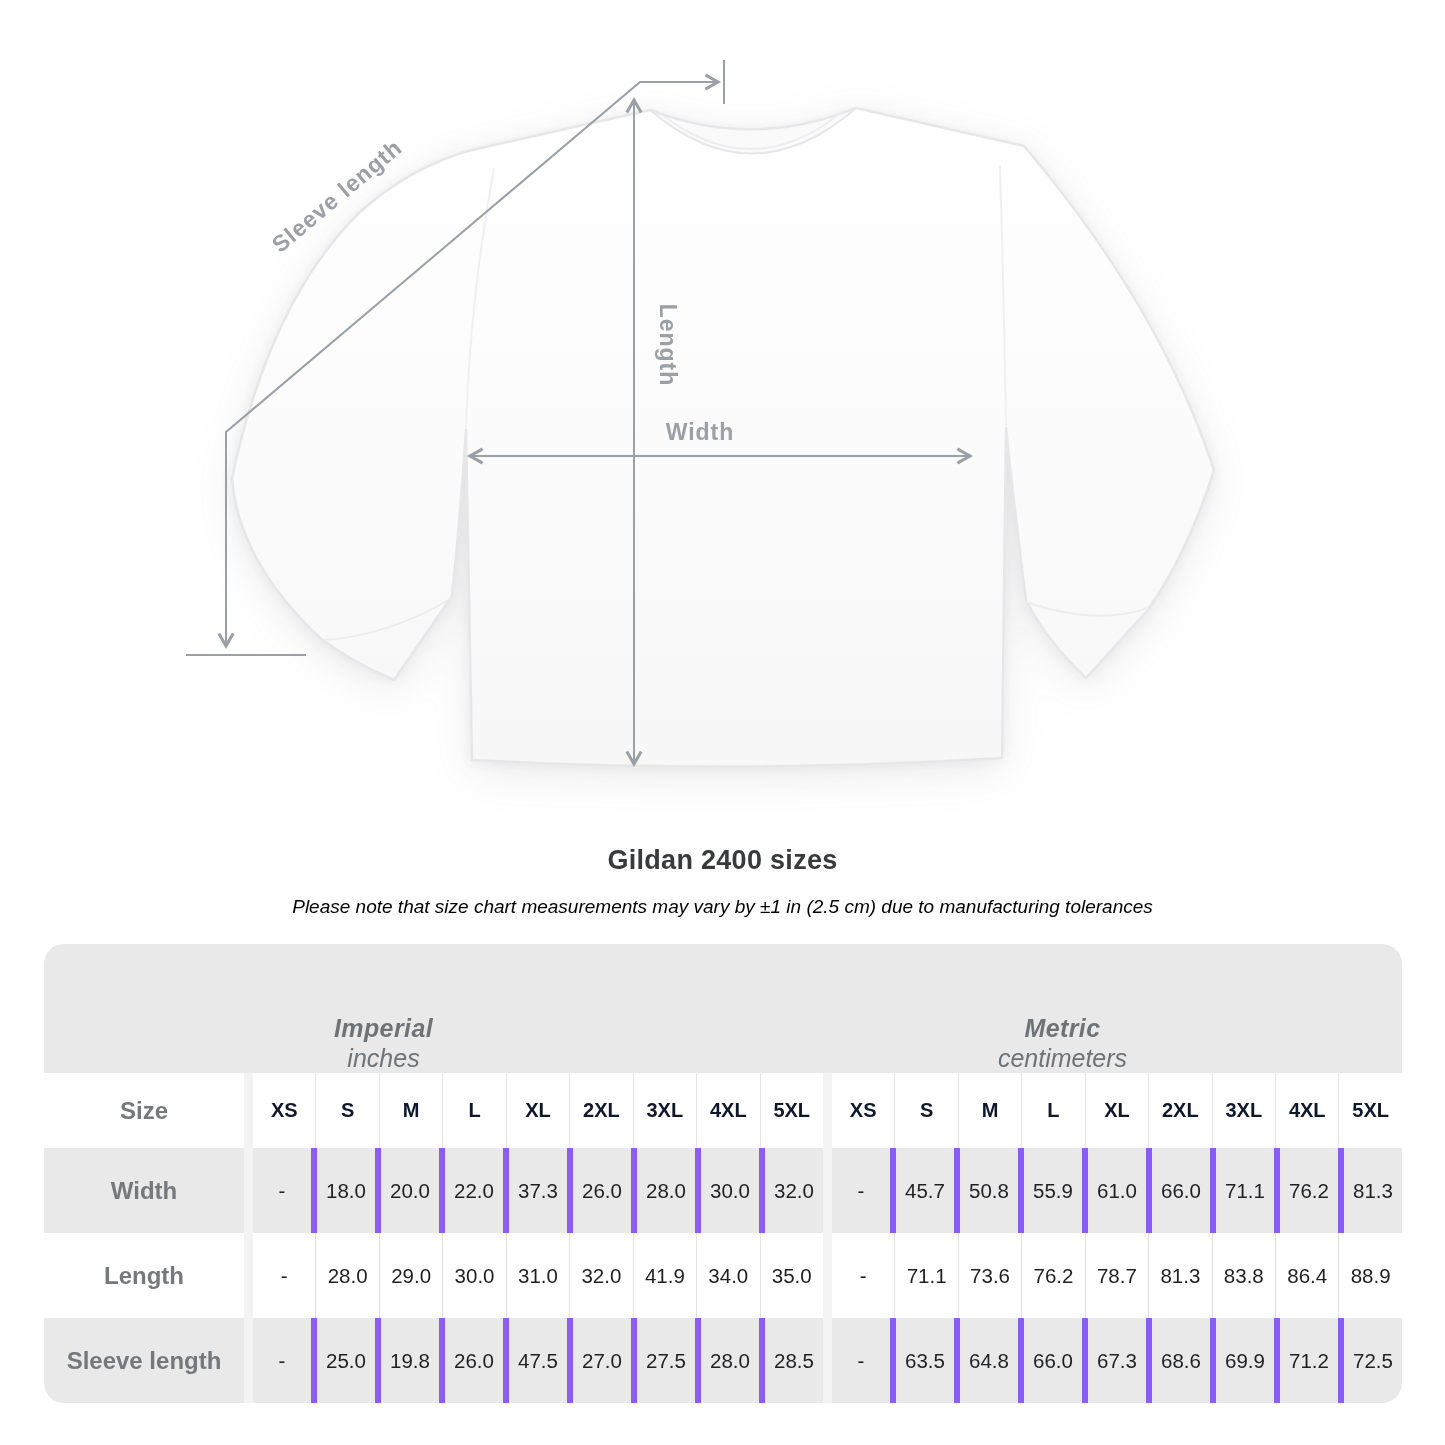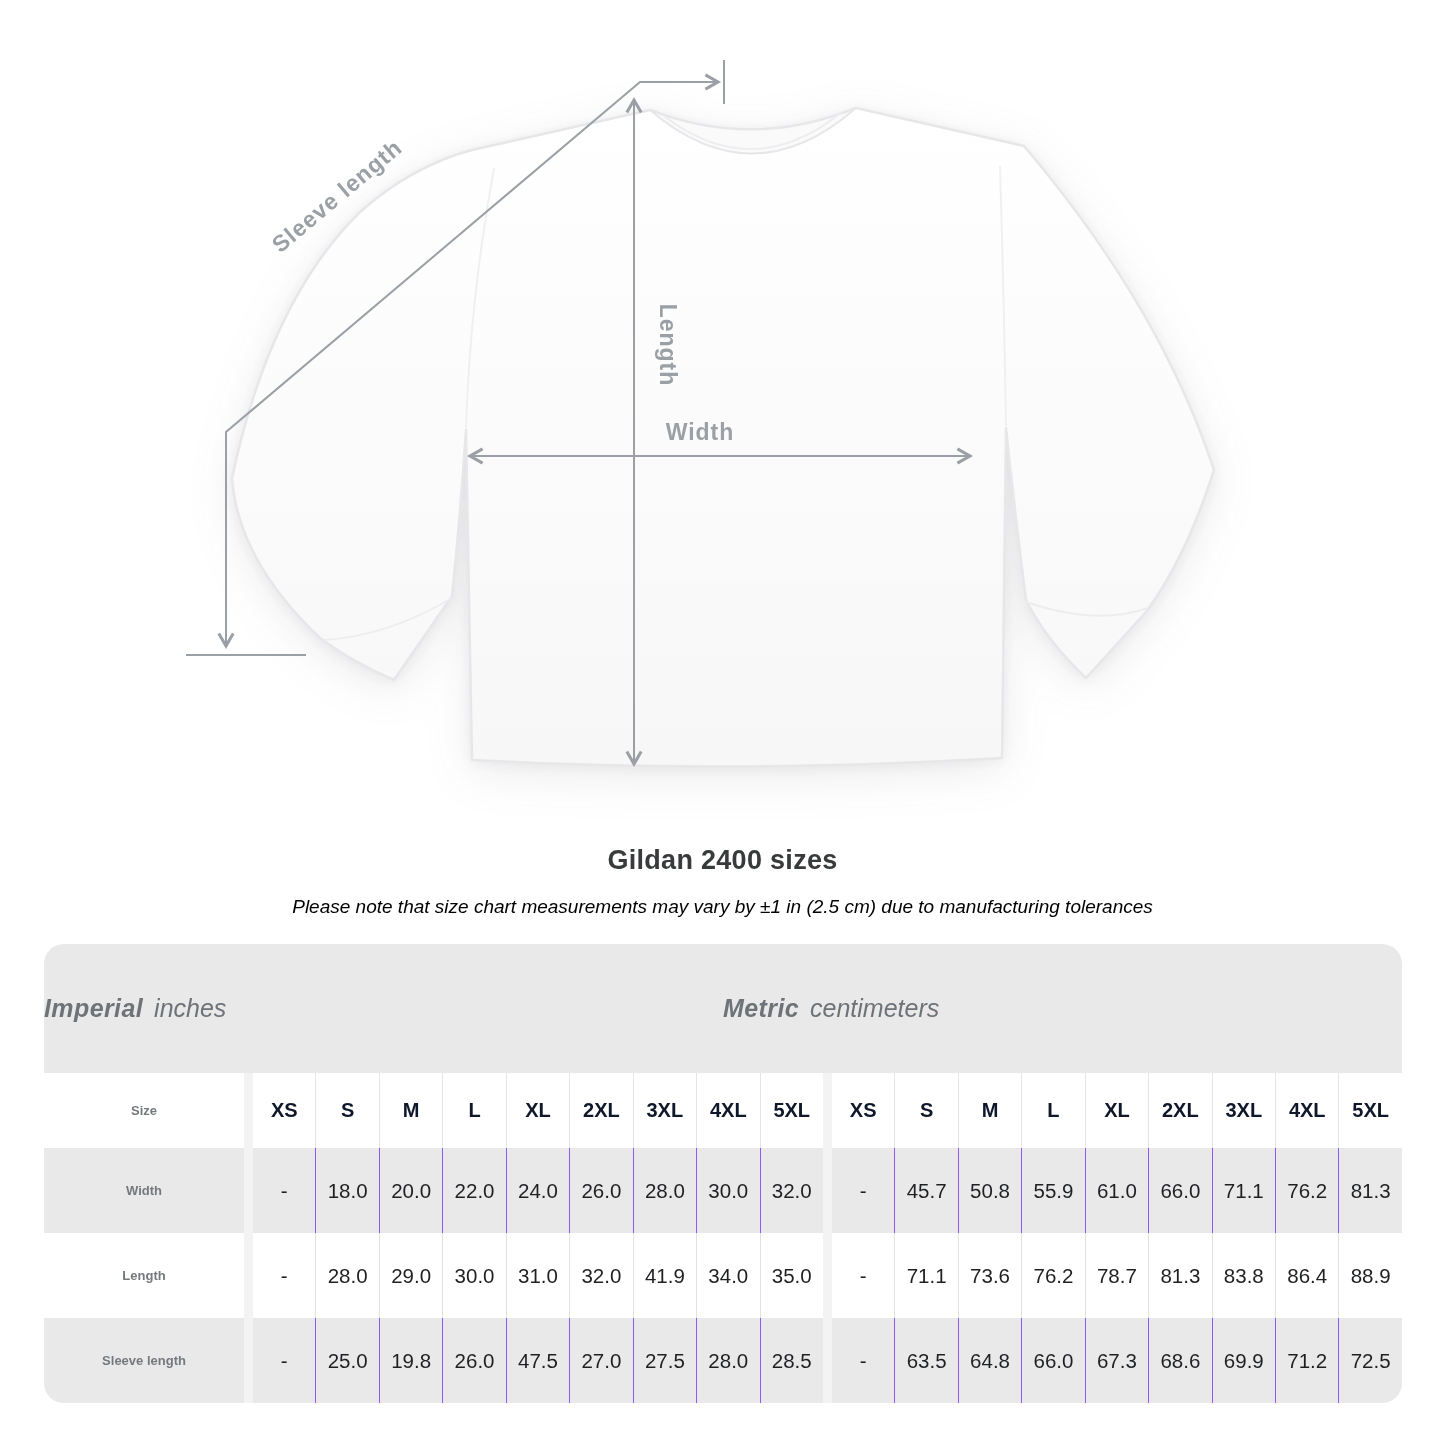--- a/index.html
+++ b/index.html
@@ -20,40 +20,40 @@
   .page-subtitle{
     position:absolute;left:0;top:896px;width:100%;text-align:center;
     font-size:19px;font-style:italic;color:#000000;
   }
   
   .table{
     position:absolute;left:44px;top:944px;width:1358px;height:459px;
     border-radius:20px;overflow:hidden;background:#ffffff;
   }
   .band{display:flex;height:129px;background:#e9e9ea;}
-  .band-half{flex:1 1 0;display:flex;flex-direction:row;align-items:center;justify-content:flex-start;gap:11px;}
+  .band-half{flex:1 1 0;display:flex;flex-direction:column;align-items:center;justify-content:flex-end;gap:1px;}
   .band-title{font-size:25px;font-weight:bold;font-style:italic;color:#6e7378;letter-spacing:0.4px;}
   .band-unit{font-size:25px;font-style:italic;color:#6e7378;}
   .trow{display:flex;width:100%;}
   .size-row{height:75px;background:#ffffff;}
   .data-row{height:85px;}
   .row-white{background:#ffffff;}
   .row-gray{background:#e9e9ea;}
   .rlabel{
     flex:0 0 200px;display:flex;align-items:center;justify-content:center;
-    font-size:13px;font-weight:bold;color:#75797d;
+    font-size:24px;font-weight:bold;color:#75797d;
   }
   .gutter{flex:0 0 9px;background:#f3f3f3;}
   .cell{
     flex:1 1 0;display:flex;align-items:center;justify-content:center;
     font-size:20.5px;color:#1f2022;
   }
   .size-row .cell{font-weight:bold;color:#0f172a;font-size:20px;}
   .row-white .cell{border-left:1px solid #e1e1e1;}
-  .row-gray  .cell{border-left:1px solid #8b5cf6;}
+  .row-gray  .cell{border-left:6px solid #8b5cf6;}
   .size-row  .cell{border-left:1px solid #e5e5e5;}
   .trow .cell.first{border-left:none;}
 </style>
 </head>
 <body>
 
 <div class="diagram">
   <svg width="1445" height="830" viewBox="0 0 1445 830">
     <defs>
       <linearGradient id="shirtfill" x1="0" y1="0" x2="0" y2="1">
@@ -148,21 +148,21 @@
       <div class="cell">5XL</div>
     </div>
 
   <div class="trow data-row row-gray">
     <div class="rlabel">Width</div>
   <div class="gutter"></div>
       <div class="cell first">-</div>
       <div class="cell">18.0</div>
       <div class="cell">20.0</div>
       <div class="cell">22.0</div>
-      <div class="cell">24.0</div>
+      <div class="cell">37.3</div>
       <div class="cell">26.0</div>
       <div class="cell">28.0</div>
       <div class="cell">30.0</div>
       <div class="cell">32.0</div>
       <div class="gutter"></div>
       <div class="cell first">-</div>
       <div class="cell">45.7</div>
       <div class="cell">50.8</div>
       <div class="cell">55.9</div>
       <div class="cell">61.0</div>

